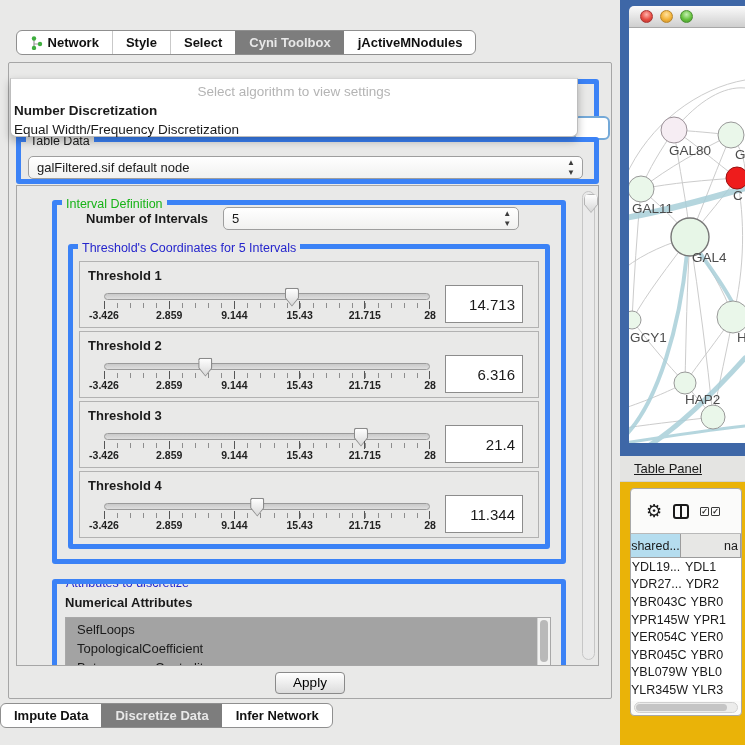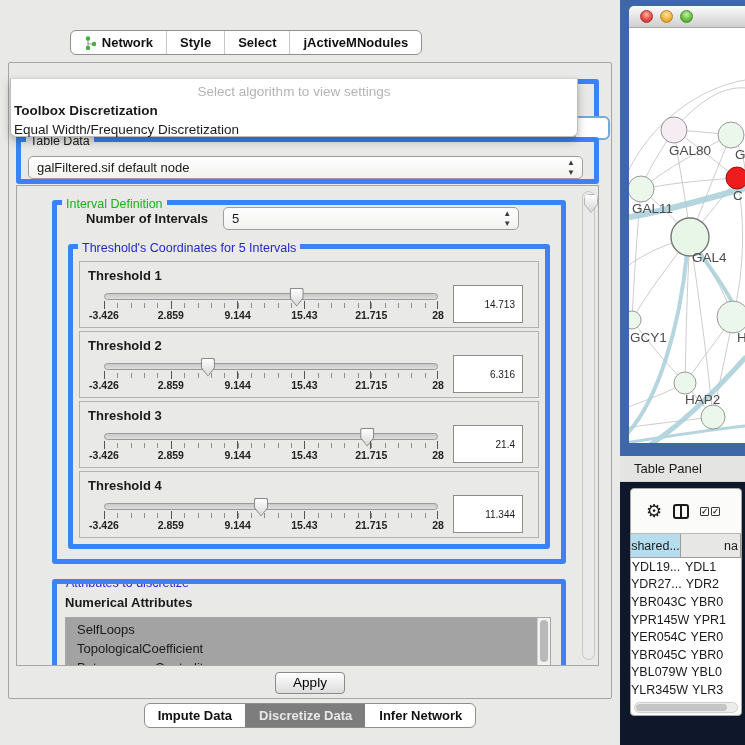--- a/index.html
+++ b/index.html
@@ -82,57 +82,57 @@
     filter:drop-shadow(0 1px 1px rgba(0,0,0,.3)); }
   .thumb::after { content:''; position:absolute; inset:1px;
     background:linear-gradient(#fefefe,#d7d7d7); clip-path:polygon(8% 0,92% 0,100% 10%,100% 55%,50% 100%,0 55%,0 10%); }
   .ticks { position:relative; height:8px; margin-top:1px; }
   .ticks::before { content:''; position:absolute; left:0; right:0; top:2px; bottom:1px;
     background:repeating-linear-gradient(90deg,#8d8d8d 0,#8d8d8d 1px,transparent 1px,transparent 4%); }
   .ticks::after { content:''; position:absolute; inset:0; border-right:1px solid #555;
     background:repeating-linear-gradient(90deg,#555 0,#555 1px,transparent 1px,transparent 20%); }
   .tlabels { position:relative; height:13px; font-size:10.5px; font-weight:700; color:#222; }
   .tlabels span { position:absolute; transform:translateX(-50%); white-space:nowrap; }
-  .t-value { width:70px; height:38px; border:1px solid #8c8c8c; background:#fff;
-    display:flex; align-items:center; justify-content:flex-end; padding-right:7px; font-size:10px; }
+  .t-value { width:78px; height:38px; border:1px solid #8c8c8c; background:#fff;
+    display:flex; align-items:center; justify-content:flex-end; padding-right:7px; font-size:15px; }
 
   .attr-group { margin:15px 32px 0 35px; padding:10px 10px 0 8px; height:92px; overflow:hidden; }
   .attr-title { font-weight:700; font-size:13px; margin:1px 0 7px 0; }
   .attr-list { position:relative; border:1px solid #a8a8a8; background:#a3a3a3; height:60px;
     overflow:hidden; padding:2px 14px 0 11px; font-size:13px; line-height:19px; }
   .attr-list .lscroll { position:absolute; right:0; top:0; bottom:0; width:13px;
     background:#f2f2f1; border-left:1px solid #d2d2d2; }
   .attr-list .lscroll .thumb2 { position:absolute; top:2px; left:2px; width:8px; height:42px;
     background:#b9b9b9; border-radius:5px; }
 
   .apply-row { position:absolute; left:7px; top:603px; right:7px; height:33px;
     display:flex; align-items:center; justify-content:center; }
   .apply-btn { height:22px; padding:0 17px; font-size:13.5px; font-family:"Liberation Sans",sans-serif;
     border:1px solid #8a8a8a; border-radius:4px; background:linear-gradient(#ffffff,#dcdcdc); }
 
-  .bottom-tabs { position:absolute; top:703px; left:0; width:620px; display:flex; justify-content:center; }
+  .bottom-tabs { position:absolute; top:703px; left:0; width:620px; display:flex; }
 
   .network-glyph { width:13px; height:14px; }
 
   
   #right-side { position:absolute; left:620px; top:0; width:125px; height:745px; }
 
   .net-window { position:absolute; left:0; top:0; width:125px; height:456px; background:#3e67a7; }
   .nw-titlebar { position:absolute; left:9px; top:6px; right:0; height:22px;
     background:linear-gradient(#fbfbfb,#cfcfcf); border-radius:5px 0 0 0; border-bottom:1px solid #a8a8a8;
     display:flex; align-items:center; gap:7px; padding-left:11px; }
   .tl { width:13px; height:13px; border-radius:50%; }
   .tl.red    { background:radial-gradient(circle at 50% 32%, #ffb2ac, #e74c42 55%, #b03228); border:1px solid #a33; }
   .tl.yellow { background:radial-gradient(circle at 50% 32%, #ffe2a0, #f3b43a 55%, #c3892a); border:1px solid #b8862b; }
   .tl.green  { background:radial-gradient(circle at 50% 32%, #c5f0b2, #67c23f 55%, #3f9427); border:1px solid #4a8f33; }
   .nw-canvas { position:absolute; left:9px; top:28px; right:0; bottom:13px; background:#fff; overflow:hidden; }
   .nw-canvas svg { display:block; }
   .node-label { font-size:13.5px; fill:#4c4c4c; font-family:"Liberation Sans",sans-serif; }
 
-  .tp-section { position:absolute; left:0; top:456px; width:125px; bottom:0; background:#0f172a; }
+  .tp-section { position:absolute; left:0; top:456px; width:125px; bottom:0; background:#eab308;text-decoration:underline; }
   .tp-titlebar { height:26px; background:#e4e4e2; border-bottom:1px solid #d2d2d0;
     font-size:13px; line-height:26px; padding-left:14px; }
   .tp-box { position:absolute; left:10px; top:32px; width:112px; height:228px;
     background:#fbfbfa; border:1px solid #a8a8a8; border-radius:4px; overflow:hidden; }
   .tp-toolbar { height:44px; display:flex; align-items:center; gap:11px; padding-left:15px; }
   .gear-ic { font-size:18px; line-height:18px; color:#1c1c1c; }
   .cols-ic { width:16px; height:15px; border:2px solid #1a1a1a; border-radius:3px; position:relative; }
   .cols-ic::after { content:''; position:absolute; left:50%; top:0; bottom:0; width:2px; margin-left:-1px; background:#1a1a1a; }
   .checks { display:flex; gap:2px; }
   .check-ic { width:9px; height:9px; border:1px solid #3a3a3a; border-radius:1px;
@@ -169,20 +169,23 @@
           <circle cx="10" cy="8" r="2.2" fill="#3fae3f"></circle>
         </svg>
         <span>Network</span>
       </div>
       <div class="seg-item">
           <span>Style</span>
         </div>
       <div class="seg-item">
           <span>Select</span>
         </div>
+      <div class="seg-item selected">
+          <span>Cyni Toolbox</span>
+        </div>
       <div class="seg-item">
           <span>jActiveMNodules</span>
         </div>
     </div>
   </div>
 
   <div class="cp-outer">
 
     <div class="group algo-group">
       <div class="algo-label-sliver">Discretization Algorithm</div>
@@ -338,21 +341,21 @@
           <span>Discretize Data</span>
         </div>
       <div class="seg-item">
           <span>Infer Network</span>
         </div>
     </div>
   </div>
 
   <div class="algo-popup">
     <div class="ph">Select algorithm to view settings</div>
-    <div class="opt bold">Toolbox Discretization</div>
+    <div class="opt bold">Number Discretization</div>
     <div class="opt">Equal Width/Frequency Discretization</div>
   </div>
 </div>
 
 <div id="right-side">
 
   <div class="net-window">
     <div class="nw-titlebar">
       <span class="tl red"></span>
       <span class="tl yellow"></span>

